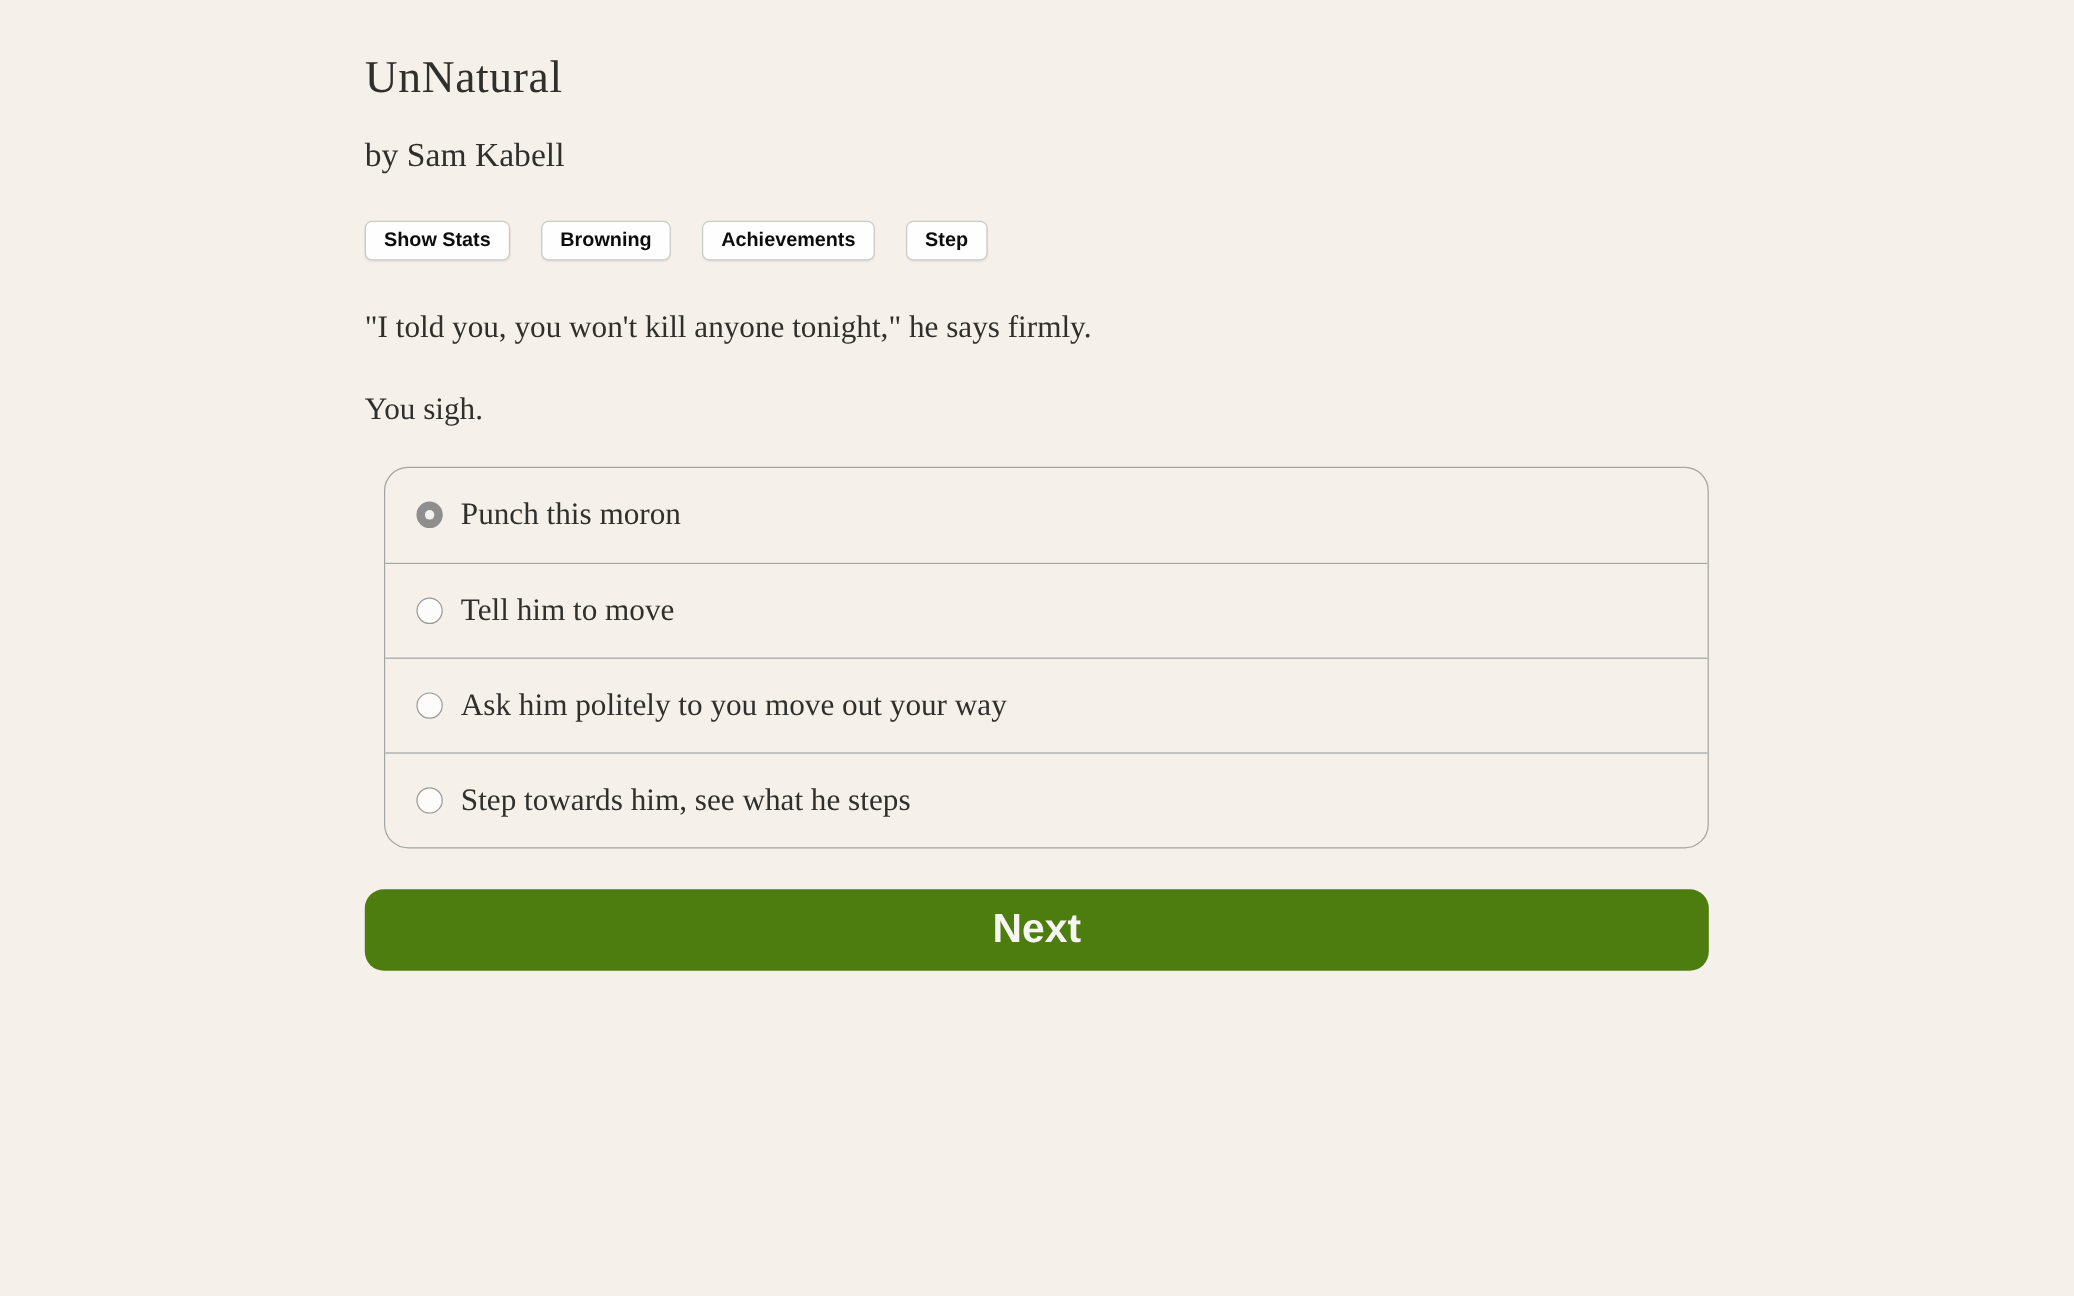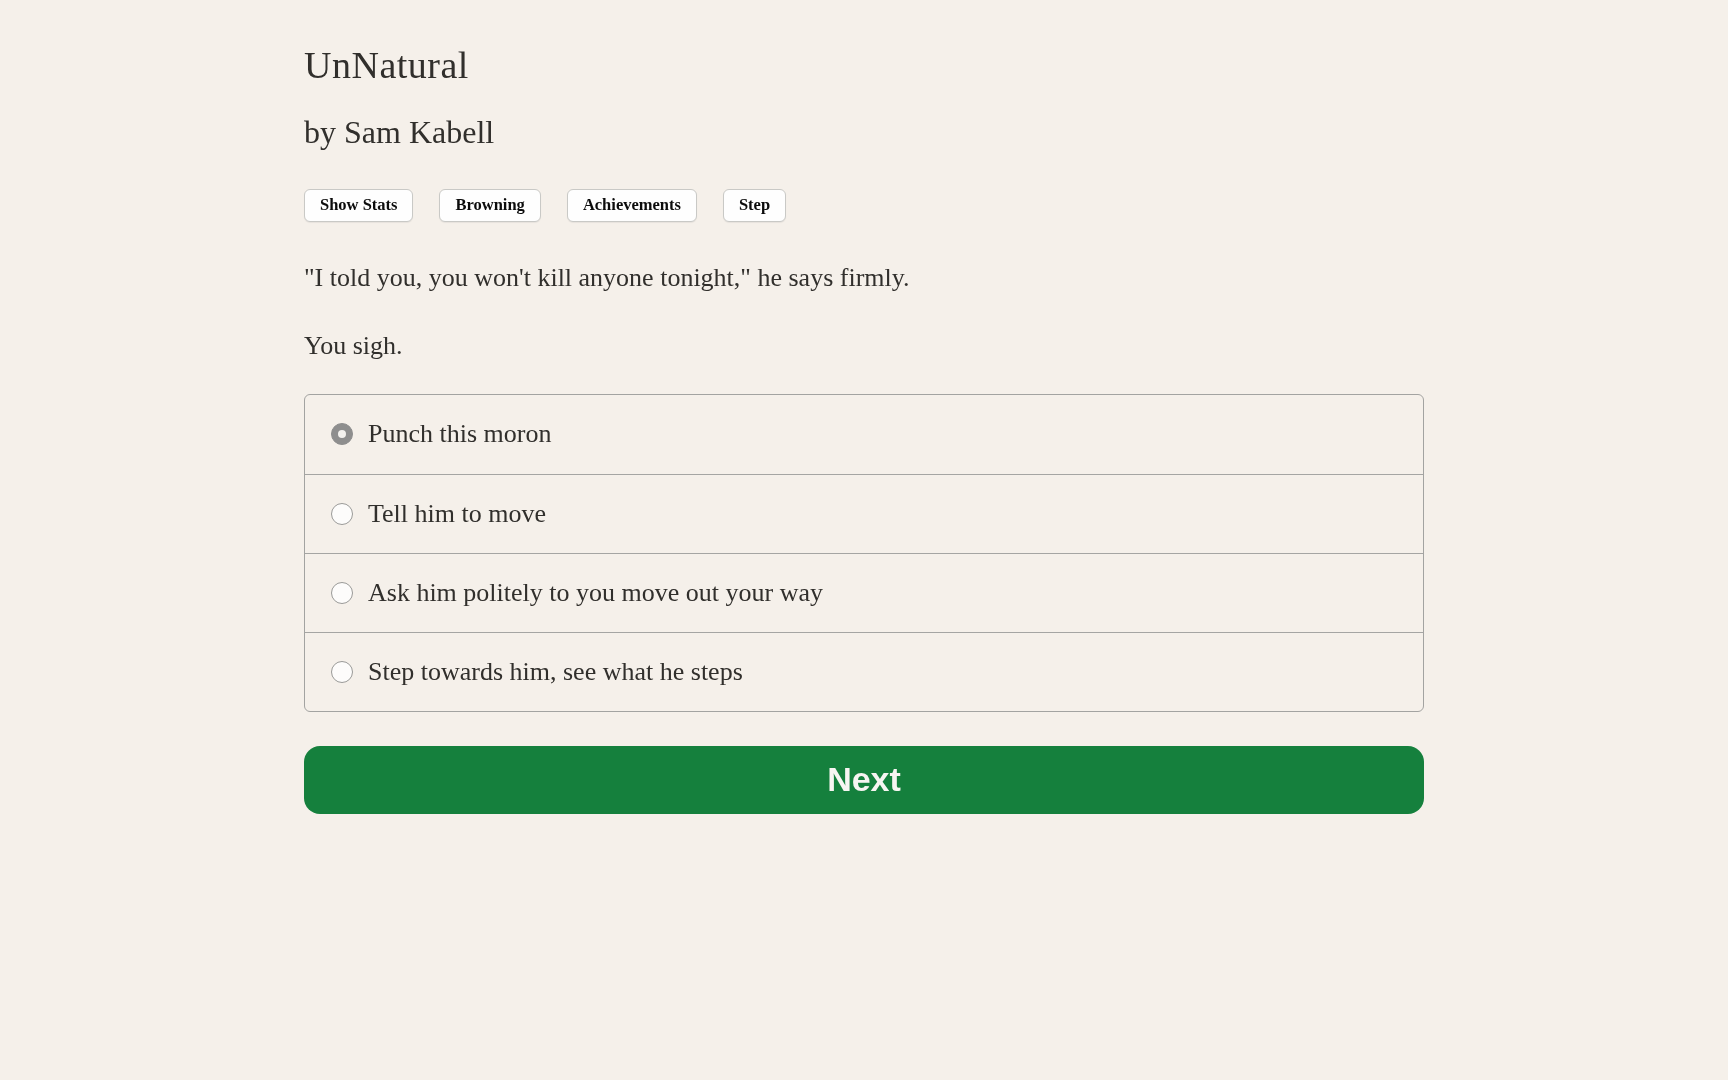--- a/index.html
+++ b/index.html
@@ -15,53 +15,54 @@
     margin: 0 auto;
     padding-top: 44px;
   }
   .game-title {
     font-size: 38px;
     font-weight: 400;
     letter-spacing: 0.5px;
     line-height: 1.15;
   }
   .byline {
-    font-size: 32px;
+    font-size: 28px;
     margin-top: 26px;
   }
   .toolbar {
     margin-top: 38px;
     display: flex;
     gap: 26px;
     align-items: center;
   }
   .toolbar button {
-    font-family: Liberation Serif, serif;
+    font-family: Liberation Sans, sans-serif;
     font-size: 16.5px;
     font-weight: 600;
     color: #0c0c0c;
     background: #fefefe;
     border: 1px solid #c9c9c6;
     border-radius: 6px;
     padding: 5px 15px;
     height: 33px;
     box-shadow: 0 1px 1px rgba(0,0,0,0.06);
     cursor: pointer;
   }
   .story { margin-top: 36px; }
   .story p {
     font-size: 26px;
     line-height: 40px;
     margin-bottom: 28px;
   }
   .choice-box {
     margin-top: 26px;
     border: 1.5px solid #a3a3a1;
-    border-radius: 6px;
+    border-radius: 20px;
     overflow: hidden;
+    margin-left: 16px;
   }
   .choice-row {
     height: 79px;
     display: flex;
     align-items: center;
     padding: 0 26px;
     cursor: pointer;
   }
   .choice-row + .choice-row { border-top: 1px solid #a5a5a3; }
   .radio {
@@ -87,21 +88,21 @@
     transform: translate(-50%,-50%);
   }
   .choice-label {
     font-size: 26px;
     margin-left: 15px;
   }
   .next-button {
     margin-top: 34px;
     width: 100%;
     height: 68px;
-    background: #15803d;
+    background: #4d7c0f;
     border: none;
     border-radius: 16px;
     color: #f7f5f2;
     font-family: "Liberation Sans", sans-serif;
     font-size: 34px;
     font-weight: 700;
     cursor: pointer;
   }
 </style>
 </head>

